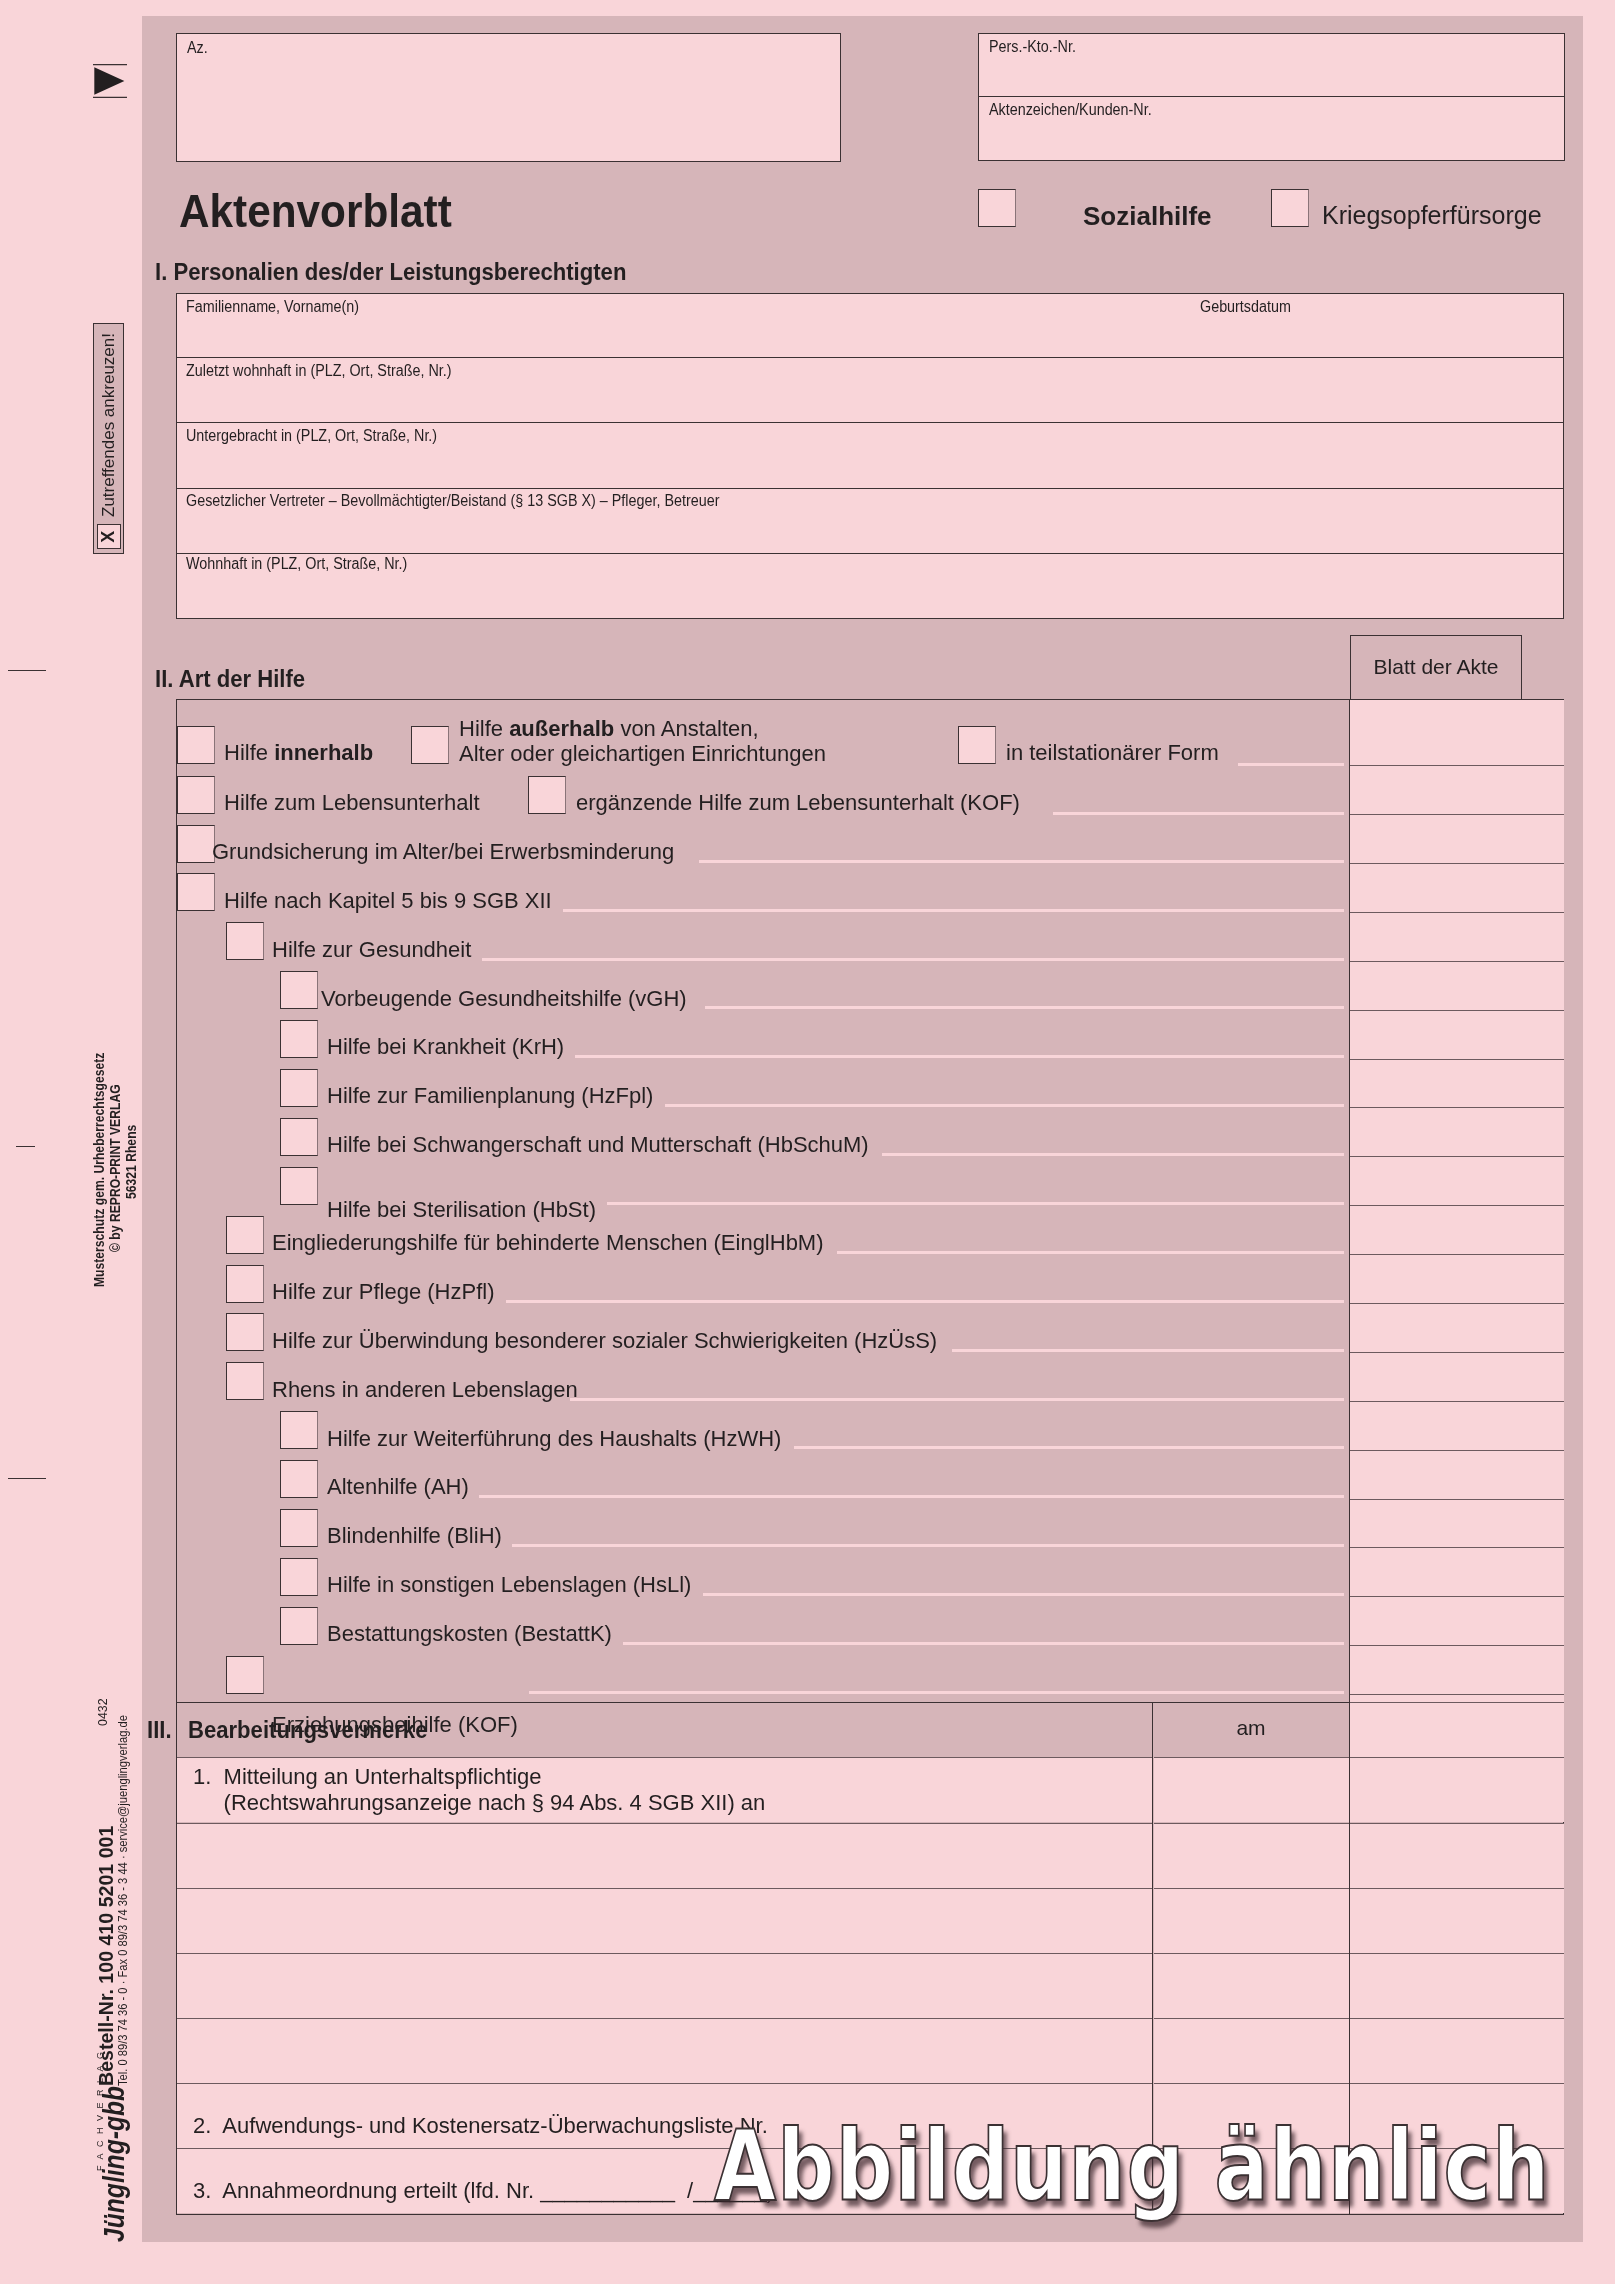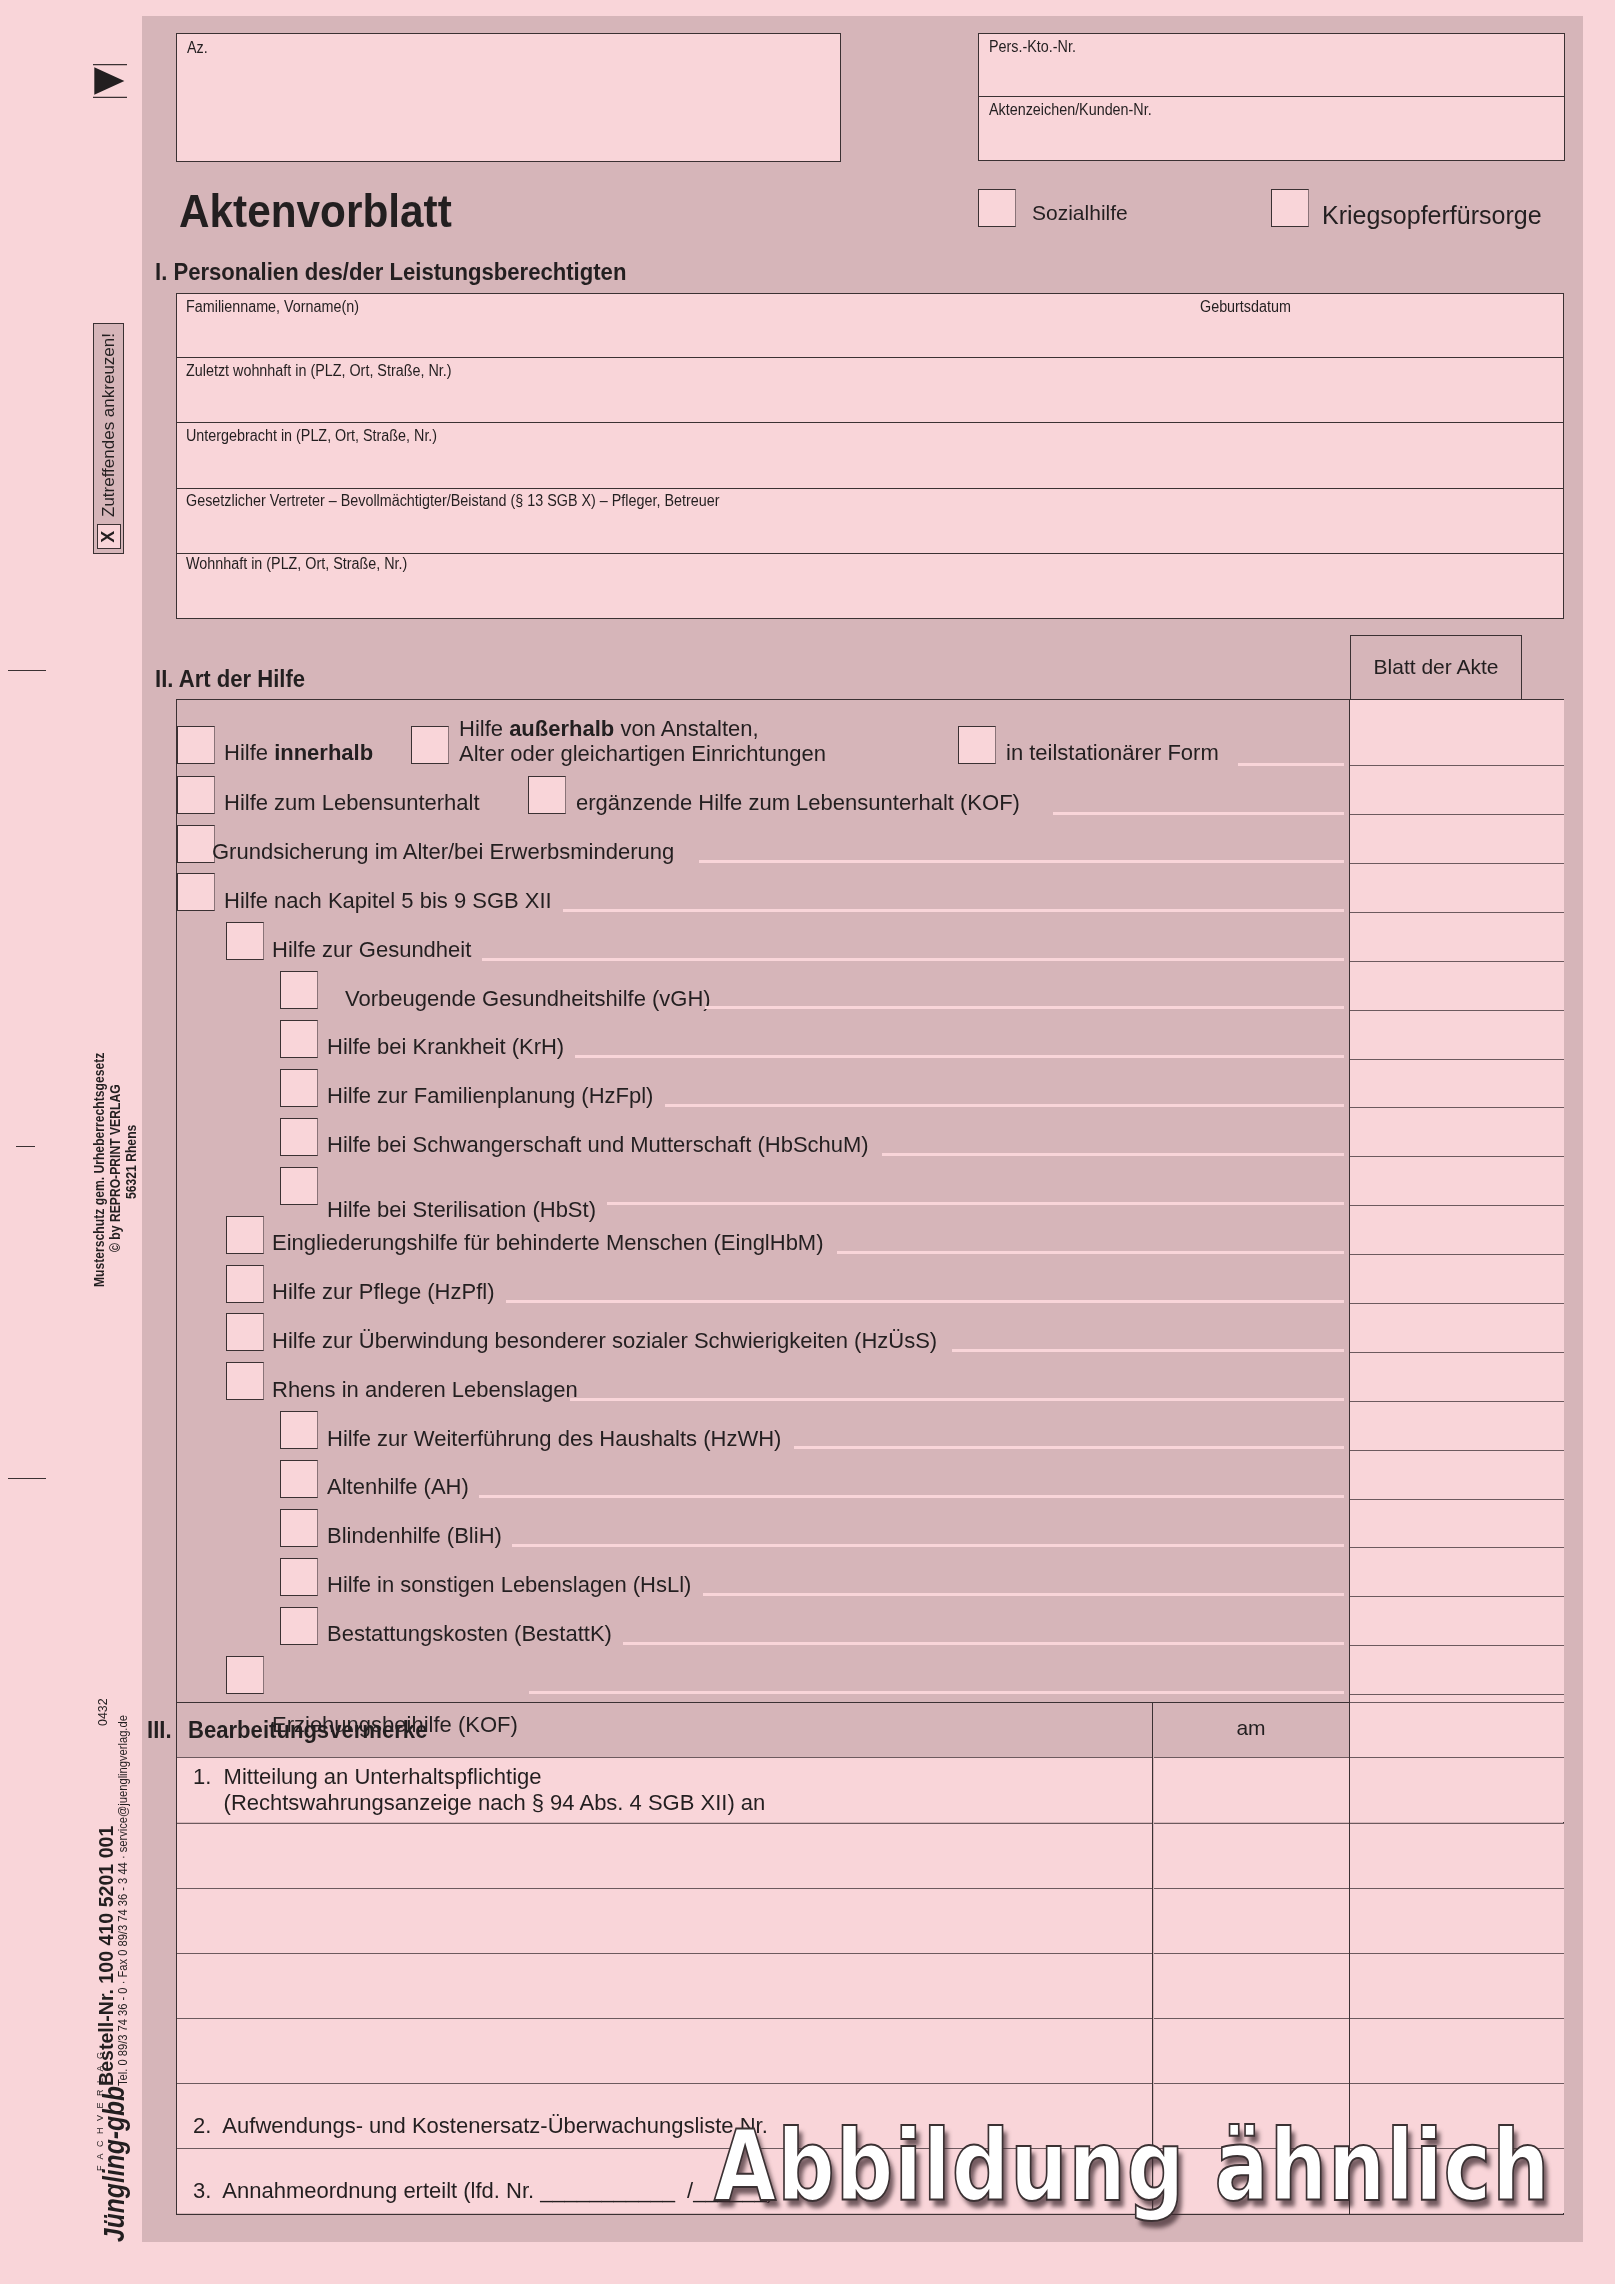--- a/index.html
+++ b/index.html
@@ -62,21 +62,21 @@
 <div class="box" style="left:978px;top:33px;width:587px;height:65px;">
   <span class="lbl" style="left:10.4px;top:3.9px;">Pers.-Kto.-Nr.</span>
 </div>
 <div class="box" style="left:978px;top:96px;width:587px;height:65px;">
   <span class="lbl" style="left:10.4px;top:3.9px;">Aktenzeichen/Kunden-Nr.</span>
 </div>
 
 <div class="abs" style="left:179px;top:184px;font-size:46px;font-weight:bold;transform:scaleX(0.92);transform-origin:left top;white-space:nowrap;">Aktenvorblatt</div>
 
 <div class="cb" style="left:978px;top:189px;"></div>
-<div class="cbtxt" style="left:1032px;top:201px;font-weight:normal;font-size:21px;">Sozialhilfe</div>
+<div class="cbtxt" style="left:1083px;top:201px;font-weight:bold;font-size:26px;">Sozialhilfe</div>
 <div class="cb" style="left:1271px;top:189px;"></div>
 <div class="cbtxt" style="left:1322px;top:201px;font-weight:normal;font-size:25px;">Kriegsopferfürsorge</div>
 
 <div class="sec" style="left:155px;top:259px;">I.  Personalien des/der Leistungsberechtigten</div>
 <div class="box" style="left:176px;top:293px;width:1388px;height:326px;"></div>
 <div class="abs" style="left:177px;top:295px;width:1386px;height:64px;">
   <span class="lbl" style="left:9px;top:2.6px;">Familienname, Vorname(n)</span>
   <span class="lbl" style="left:1023px;top:2.6px;">Geburtsdatum</span>
 </div>
 <div class="hline" style="left:176px;top:357px;width:1388px;"></div>
@@ -133,21 +133,21 @@
     <div class="sidecell" style="top: 814px; height: 49px;"></div>
     <div class="cb" style="left: 177px; top: 873px;"></div>
     <div class="cbtxt" style="left: 224px; top: 888px;">Hilfe nach Kapitel 5 bis 9 SGB XII</div>
     <div class="fill" style="top: 909px; left: 563px; width: 781px;"></div>
     <div class="sidecell" style="top: 863px; height: 49px;"></div>
     <div class="cb" style="left: 226px; top: 922px;"></div>
     <div class="cbtxt" style="left: 272px; top: 937px;">Hilfe zur Gesundheit</div>
     <div class="fill" style="top: 958px; left: 482px; width: 862px;"></div>
     <div class="sidecell" style="top: 912px; height: 49px;"></div>
     <div class="cb" style="left: 280px; top: 971px;"></div>
-    <div class="cbtxt" style="left: 345px; top: 986px;">Vorbeugende Gesundheitshilfe (vGH)</div>
+    <div class="cbtxt" style="left: 321px; top: 986px;">Vorbeugende Gesundheitshilfe (vGH)</div>
     <div class="fill" style="top: 1006px; left: 705px; width: 639px;"></div>
     <div class="sidecell" style="top: 961px; height: 49px;"></div>
     <div class="cb" style="left: 280px; top: 1020px;"></div>
     <div class="cbtxt" style="left: 327px; top: 1034px;">Hilfe bei Krankheit (KrH)</div>
     <div class="fill" style="top: 1055px; left: 575px; width: 769px;"></div>
     <div class="sidecell" style="top: 1010px; height: 49px;"></div>
     <div class="cb" style="left: 280px; top: 1069px;"></div>
     <div class="cbtxt" style="left: 327px; top: 1083px;">Hilfe zur Familienplanung (HzFpl)</div>
     <div class="fill" style="top: 1104px; left: 665px; width: 679px;"></div>
     <div class="sidecell" style="top: 1059px; height: 49px;"></div>

